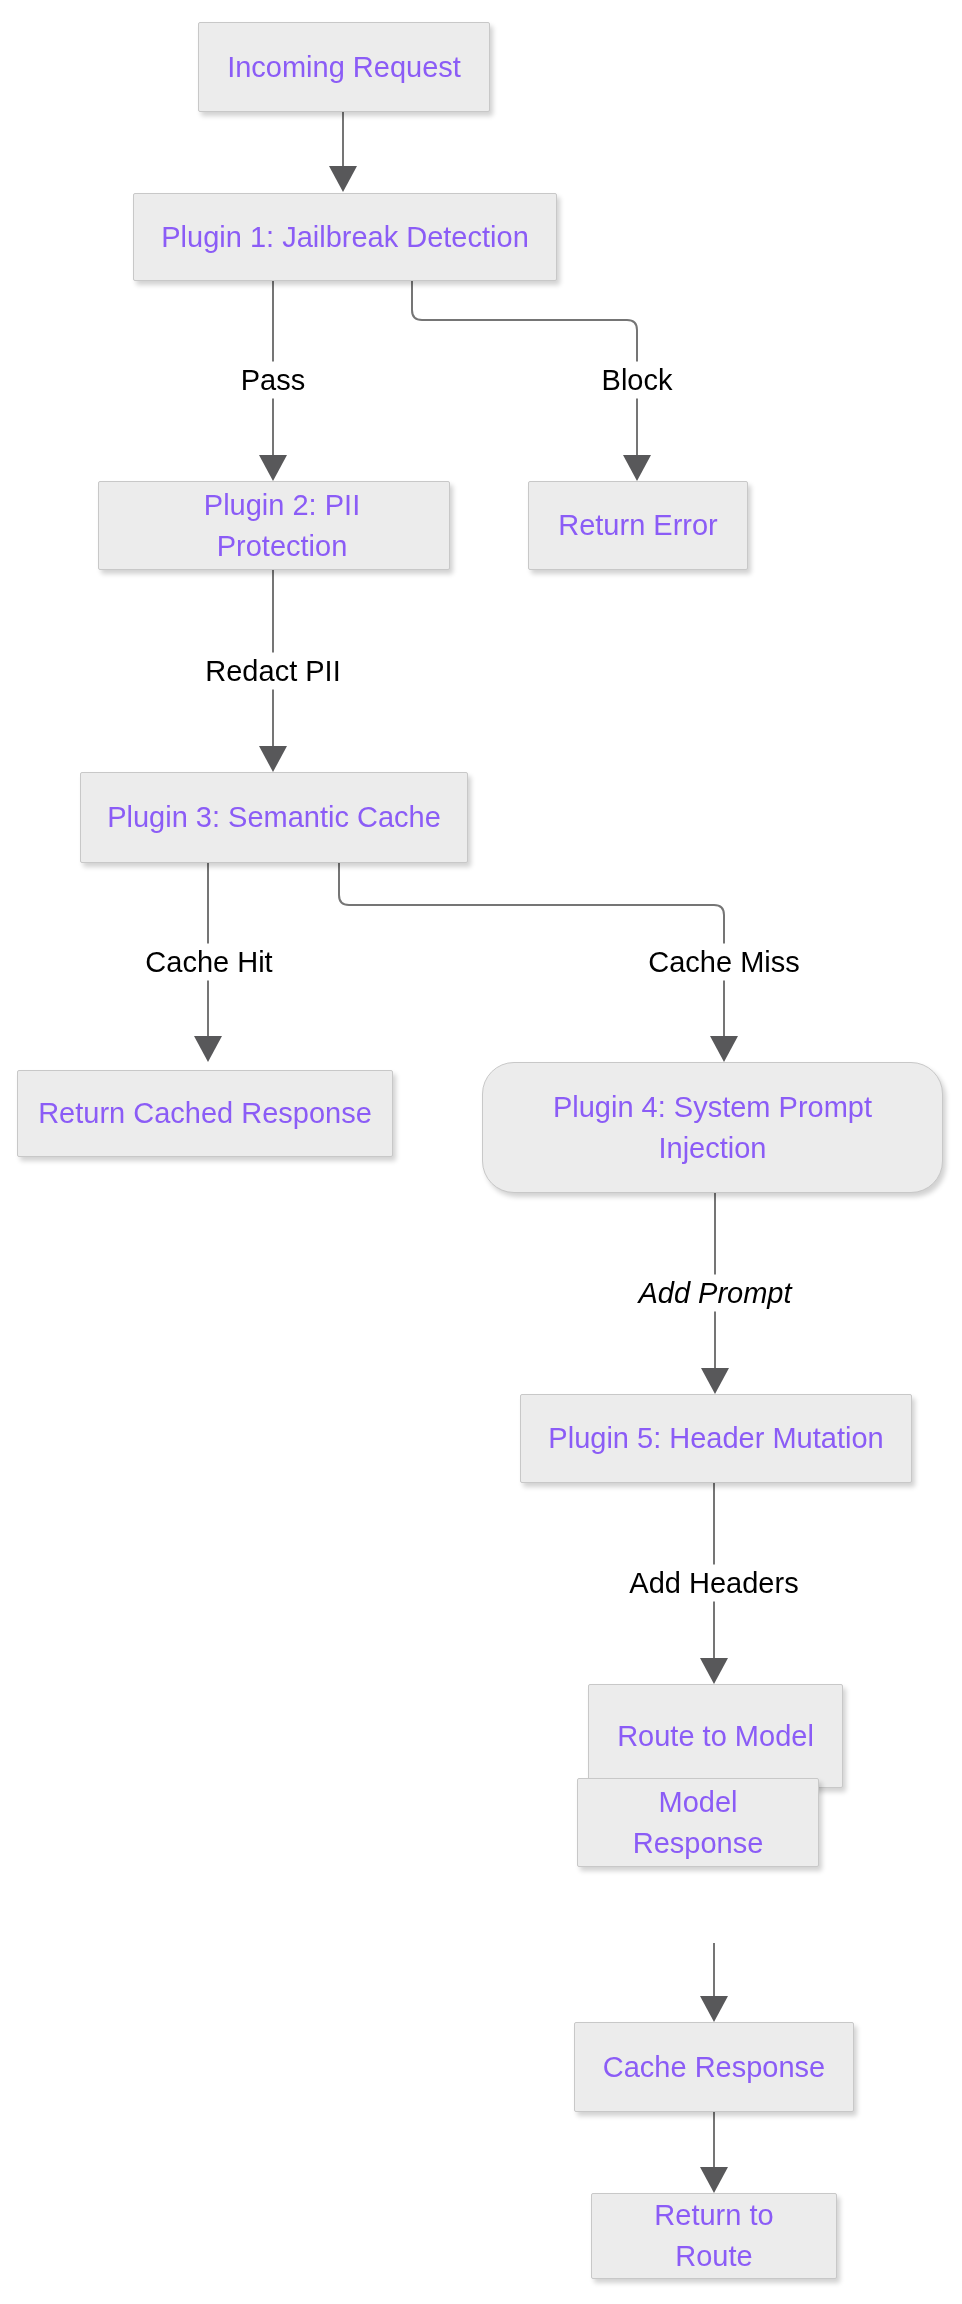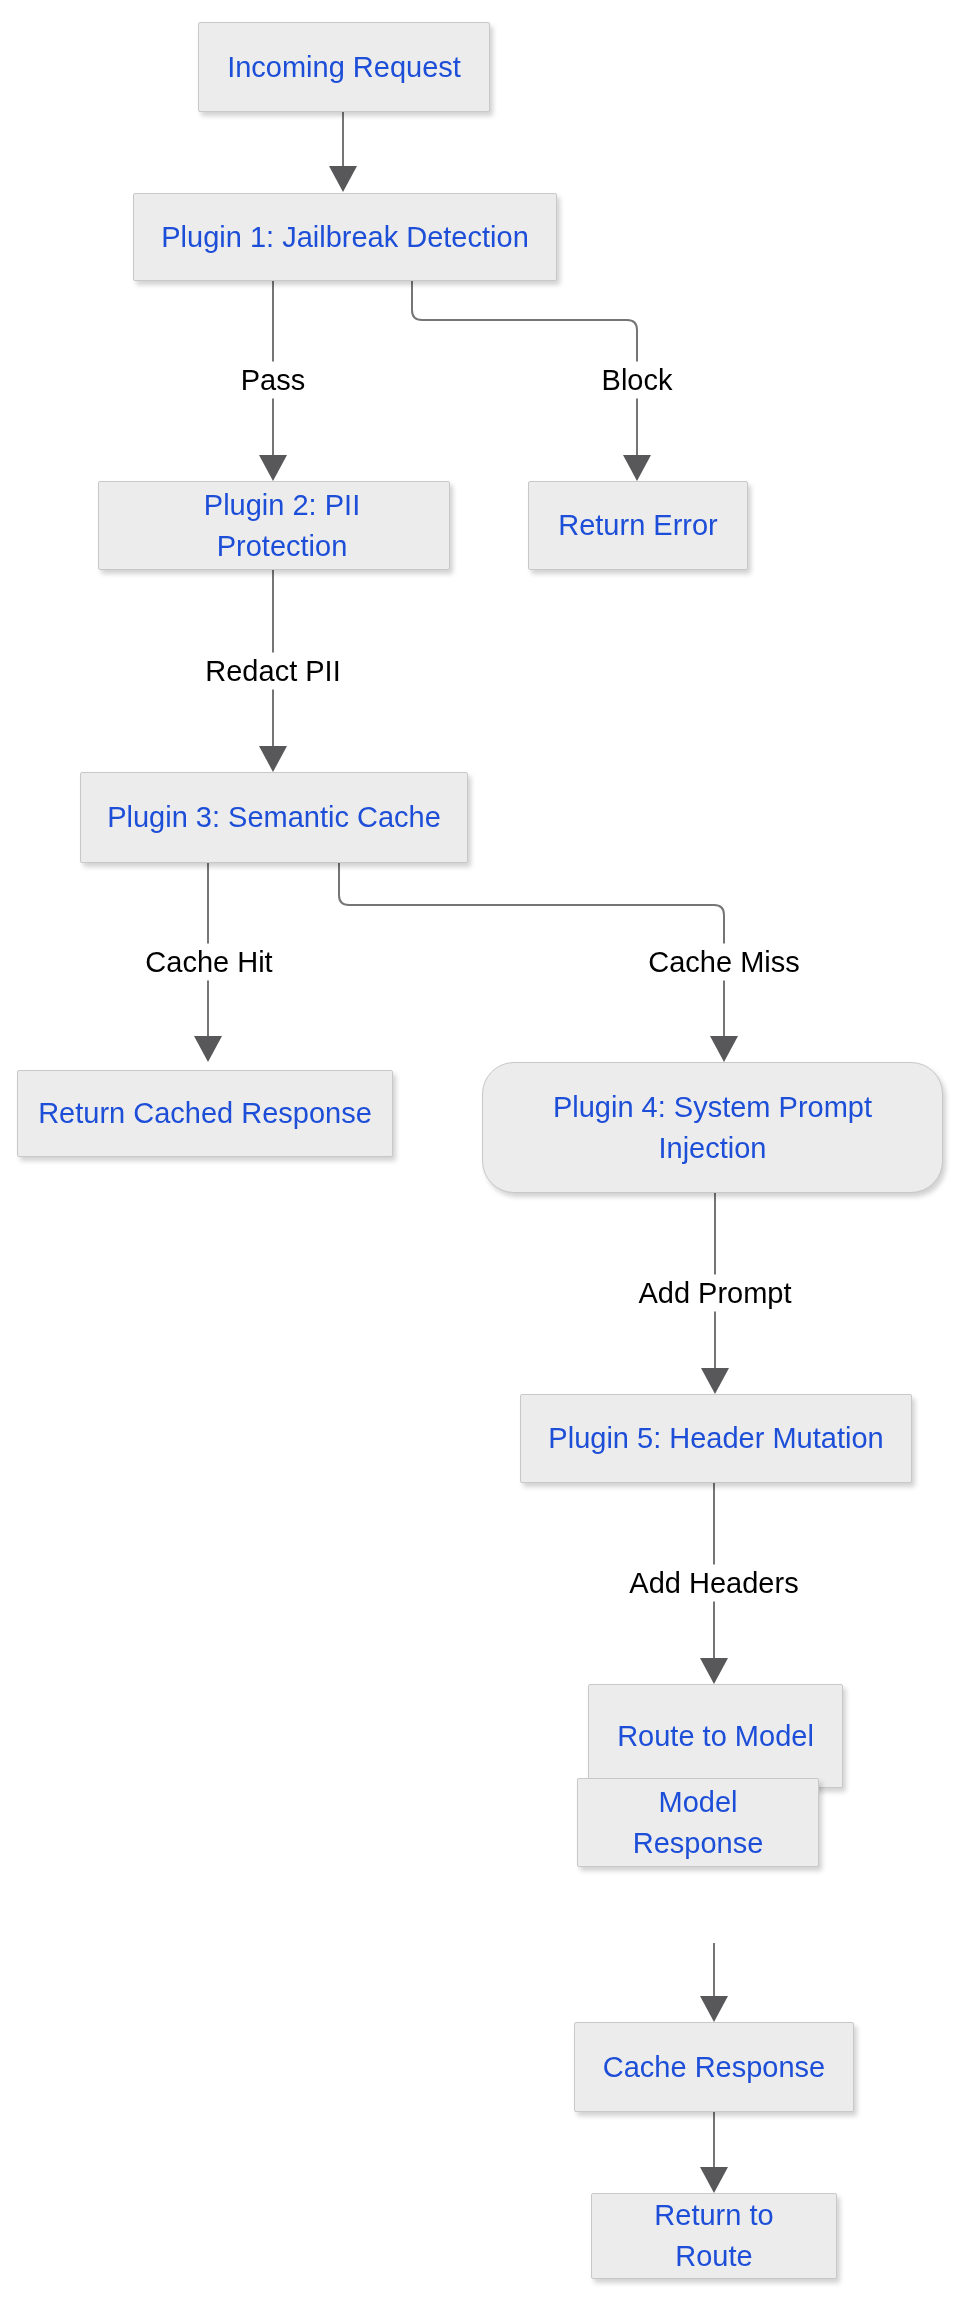--- a/index.html
+++ b/index.html
@@ -36,21 +36,21 @@
     border: 1.5px solid #c8c8c8;
     border-radius: 2px;
     box-shadow: 3px 4px 5px rgba(0,0,0,0.18);
     display: flex;
     align-items: center;
     justify-content: center;
     text-align: center;
     padding: 0 20px;
     font-size: 29px;
     line-height: 1.4;
-    color: #1d4ed8;
+    color: #8b5cf6;
   }
   .edge-label {
     position: absolute;
     transform: translate(-50%, -50%);
     background: #ffffff;
     padding: 2px 6px;
     font-size: 29px;
     color: #000000;
     white-space: nowrap;
   }
@@ -66,21 +66,21 @@
   #n-route      { left:588px; top:1684px; width:255px; height:104px;  }
   #n-model      { left:577px; top:1778px; width:242px; height:89px;  }
   #n-cacheresp  { left:574px; top:2022px; width:280px; height:90px;  }
   #n-user       { left:591px; top:2193px; width:246px; height:86px;  }
   
   #lbl-pass       { left:273px; top:380px;  }
   #lbl-block      { left:637px; top:380px;  }
   #lbl-redact     { left:273px; top:671px;  }
   #lbl-cachehit   { left:209px; top:962px;  }
   #lbl-cachemiss  { left:724px; top:962px;  }
-  #lbl-addprompt  { left:715px; top:1293px; }
+  #lbl-addprompt  { left:715px; top:1293px;font-style:italic; }
   #lbl-addheaders { left:714px; top:1583px; }
 </style>
 </head>
 <body>
 
 <div class="canvas">
 
   <svg class="edges" viewBox="0 0 962 2304" aria-hidden="true">
     <g>
       <path d="M343 112 L343 166"></path>

